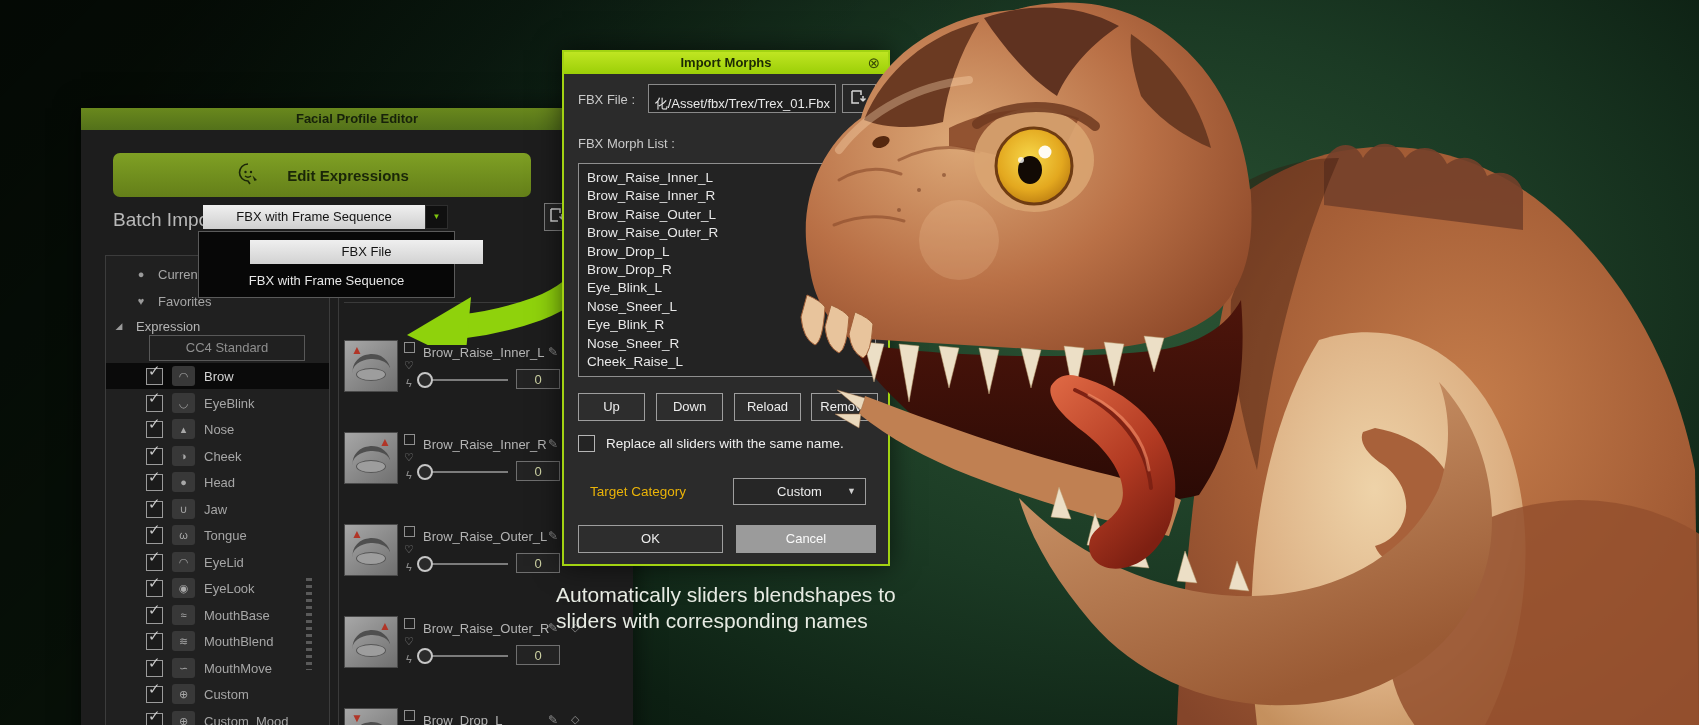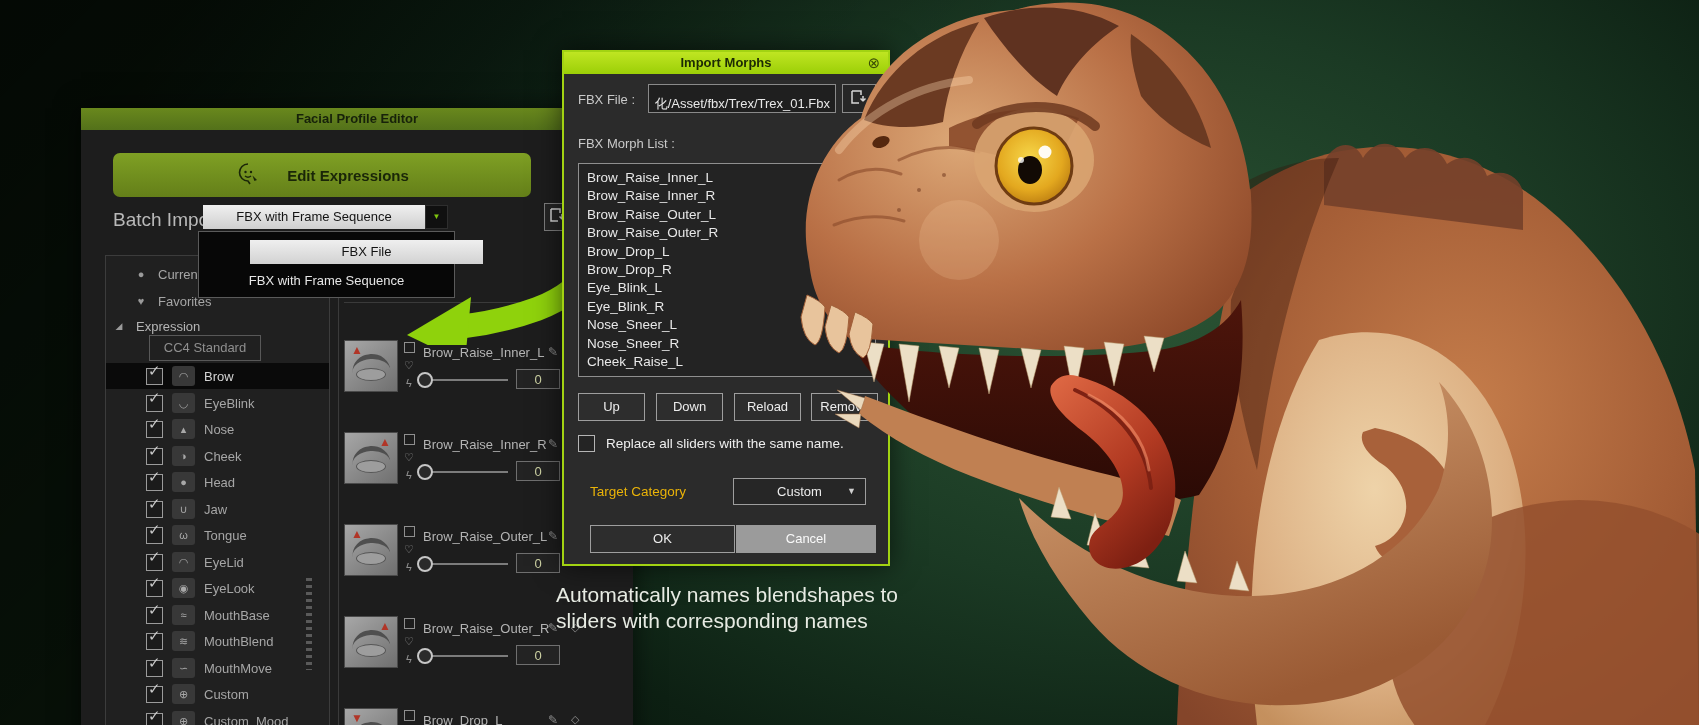--- a/index.html
+++ b/index.html
@@ -28,21 +28,21 @@
   .fpe .imp-btn{left:463px;top:95px;}
 
   
   .tree{position:absolute;left:24px;top:147px;width:225px;height:492px;background:#202020;
     border:1px solid #3c3c3c;box-sizing:border-box;}
   .tspec{position:absolute;left:0;width:100%;height:26px;display:flex;align-items:center;gap:10px;
     padding-left:28px;box-sizing:border-box;font-size:13px;color:#a6a6a6;}
   .tspec .ticon{color:#9a9a9a;font-size:11px;width:14px;text-align:center;}
   .texp{padding-left:6px;color:#b5b5b5;}
   .texp .ticon{font-size:9px;}
-  .cc4{position:absolute;left:43px;top:79px;width:112px;height:26px;border:1px solid #585858;
+  .cc4{position:absolute;left:43px;top:79px;width:156px;height:26px;border:1px solid #585858;
     box-sizing:border-box;color:#8f8f8f;font-size:13px;text-align:center;line-height:24px;}
   .trow{position:absolute;left:0;width:223px;height:26px;display:flex;align-items:center;gap:9px;
     padding-left:40px;box-sizing:border-box;}
   .trow.sel{background:#0a0a0a;}
   .cb{width:15px;height:15px;border:1px solid #9b9b9b;background:#1b1b1b;position:relative;flex:0 0 auto;}
   .cb i{position:absolute;left:1px;top:-7px;font-style:normal;color:#c9c9c9;font-size:15px;}
   .tile{width:23px;height:20px;background:#383838;border-radius:3px;color:#a8a8a8;font-size:11px;
     text-align:center;line-height:20px;flex:0 0 auto;}
   .tlabel{font-size:13px;color:#a6a6a6;white-space:nowrap;}
   .trow.sel .tlabel{color:#d4d4d4;}
@@ -102,21 +102,21 @@
   .dbtn{position:absolute;top:341px;width:67px;height:28px;border:1px solid #9e9e9e;background:#2d2d2d;
     box-sizing:border-box;color:#ececec;font-size:13px;text-align:center;line-height:26px;}
   .rcb{position:absolute;left:14px;top:383px;width:17px;height:17px;border:1px solid #b5b5b5;
     background:#242424;box-sizing:border-box;}
   .rlabel{position:absolute;left:42px;top:384px;font-size:13.5px;color:#efefef;}
   .tclabel{position:absolute;left:26px;top:432px;font-size:13.5px;color:#eab308;}
   .tcselect{position:absolute;left:169px;top:426px;width:133px;height:27px;border:1px solid #9e9e9e;
     background:#262626;box-sizing:border-box;color:#ececec;font-size:13px;text-align:center;line-height:25px;}
   .tcarrow{position:absolute;right:9px;top:0;color:#d0d0d0;font-size:9px;line-height:25px;}
   .okbtn{position:absolute;left:14px;top:473px;width:145px;height:28px;border:1px solid #9e9e9e;
-    background:#2d2d2d;box-sizing:border-box;color:#ececec;font-size:13px;text-align:center;line-height:26px;margin-left:12px;}
+    background:#2d2d2d;box-sizing:border-box;color:#ececec;font-size:13px;text-align:center;line-height:26px;}
   .cancelbtn{position:absolute;left:172px;top:473px;width:140px;height:28px;border:1px solid #9b9b9b;
     background:#9b9b9b;box-sizing:border-box;color:#fafafa;font-size:13px;text-align:center;line-height:26px;}
 
   .caption{position:absolute;left:556px;top:582px;width:400px;font-size:21px;color:#e7ebe3;
     line-height:26px;z-index:35;}
 
   .trex{position:absolute;left:779px;top:0;width:920px;height:725px;z-index:40;}
 </style>
 </head>
 <body>
@@ -385,22 +385,22 @@
 
     <div class="dlabel" style="left:14px;top:84px;">FBX Morph List :</div>
     <div class="mlist">
       <div class="mitem">Brow_Raise_Inner_L</div>
       <div class="mitem">Brow_Raise_Inner_R</div>
       <div class="mitem">Brow_Raise_Outer_L</div>
       <div class="mitem">Brow_Raise_Outer_R</div>
       <div class="mitem">Brow_Drop_L</div>
       <div class="mitem">Brow_Drop_R</div>
       <div class="mitem">Eye_Blink_L</div>
+      <div class="mitem">Nose_Sneer_L</div>
       <div class="mitem">Eye_Blink_R</div>
-      <div class="mitem">Nose_Sneer_L</div>
       <div class="mitem">Nose_Sneer_R</div>
       <div class="mitem">Cheek_Raise_L</div>
     </div>
 
     <div class="dbtn" style="left:14px;">Up</div>
     <div class="dbtn" style="left:92px;">Down</div>
     <div class="dbtn" style="left:170px;">Reload</div>
     <div class="dbtn" style="left:247px;">Remove</div>
 
     <div class="rcb"></div>
@@ -410,21 +410,21 @@
     <div class="tcselect">
       <span>Custom</span>
       <span class="tcarrow">▼</span>
     </div>
 
     <div class="okbtn">OK</div>
     <div class="cancelbtn">Cancel</div>
   </div>
 
   <div class="caption">
-    <div>Automatically names blendshapes to</div>
+    <div>Automatically sliders blendshapes to</div>
     <div>sliders with corresponding names</div>
   </div>
 
   <svg class="trex" viewBox="0 0 920 725">
     <defs>
       <radialGradient id="gBody" cx="55%" cy="45%" r="75%">
         <stop offset="0%" stop-color="#c57d4b"></stop>
           <stop offset="60%" stop-color="#a35c35"></stop>
           <stop offset="100%" stop-color="#84452a"></stop>
       </radialGradient>

